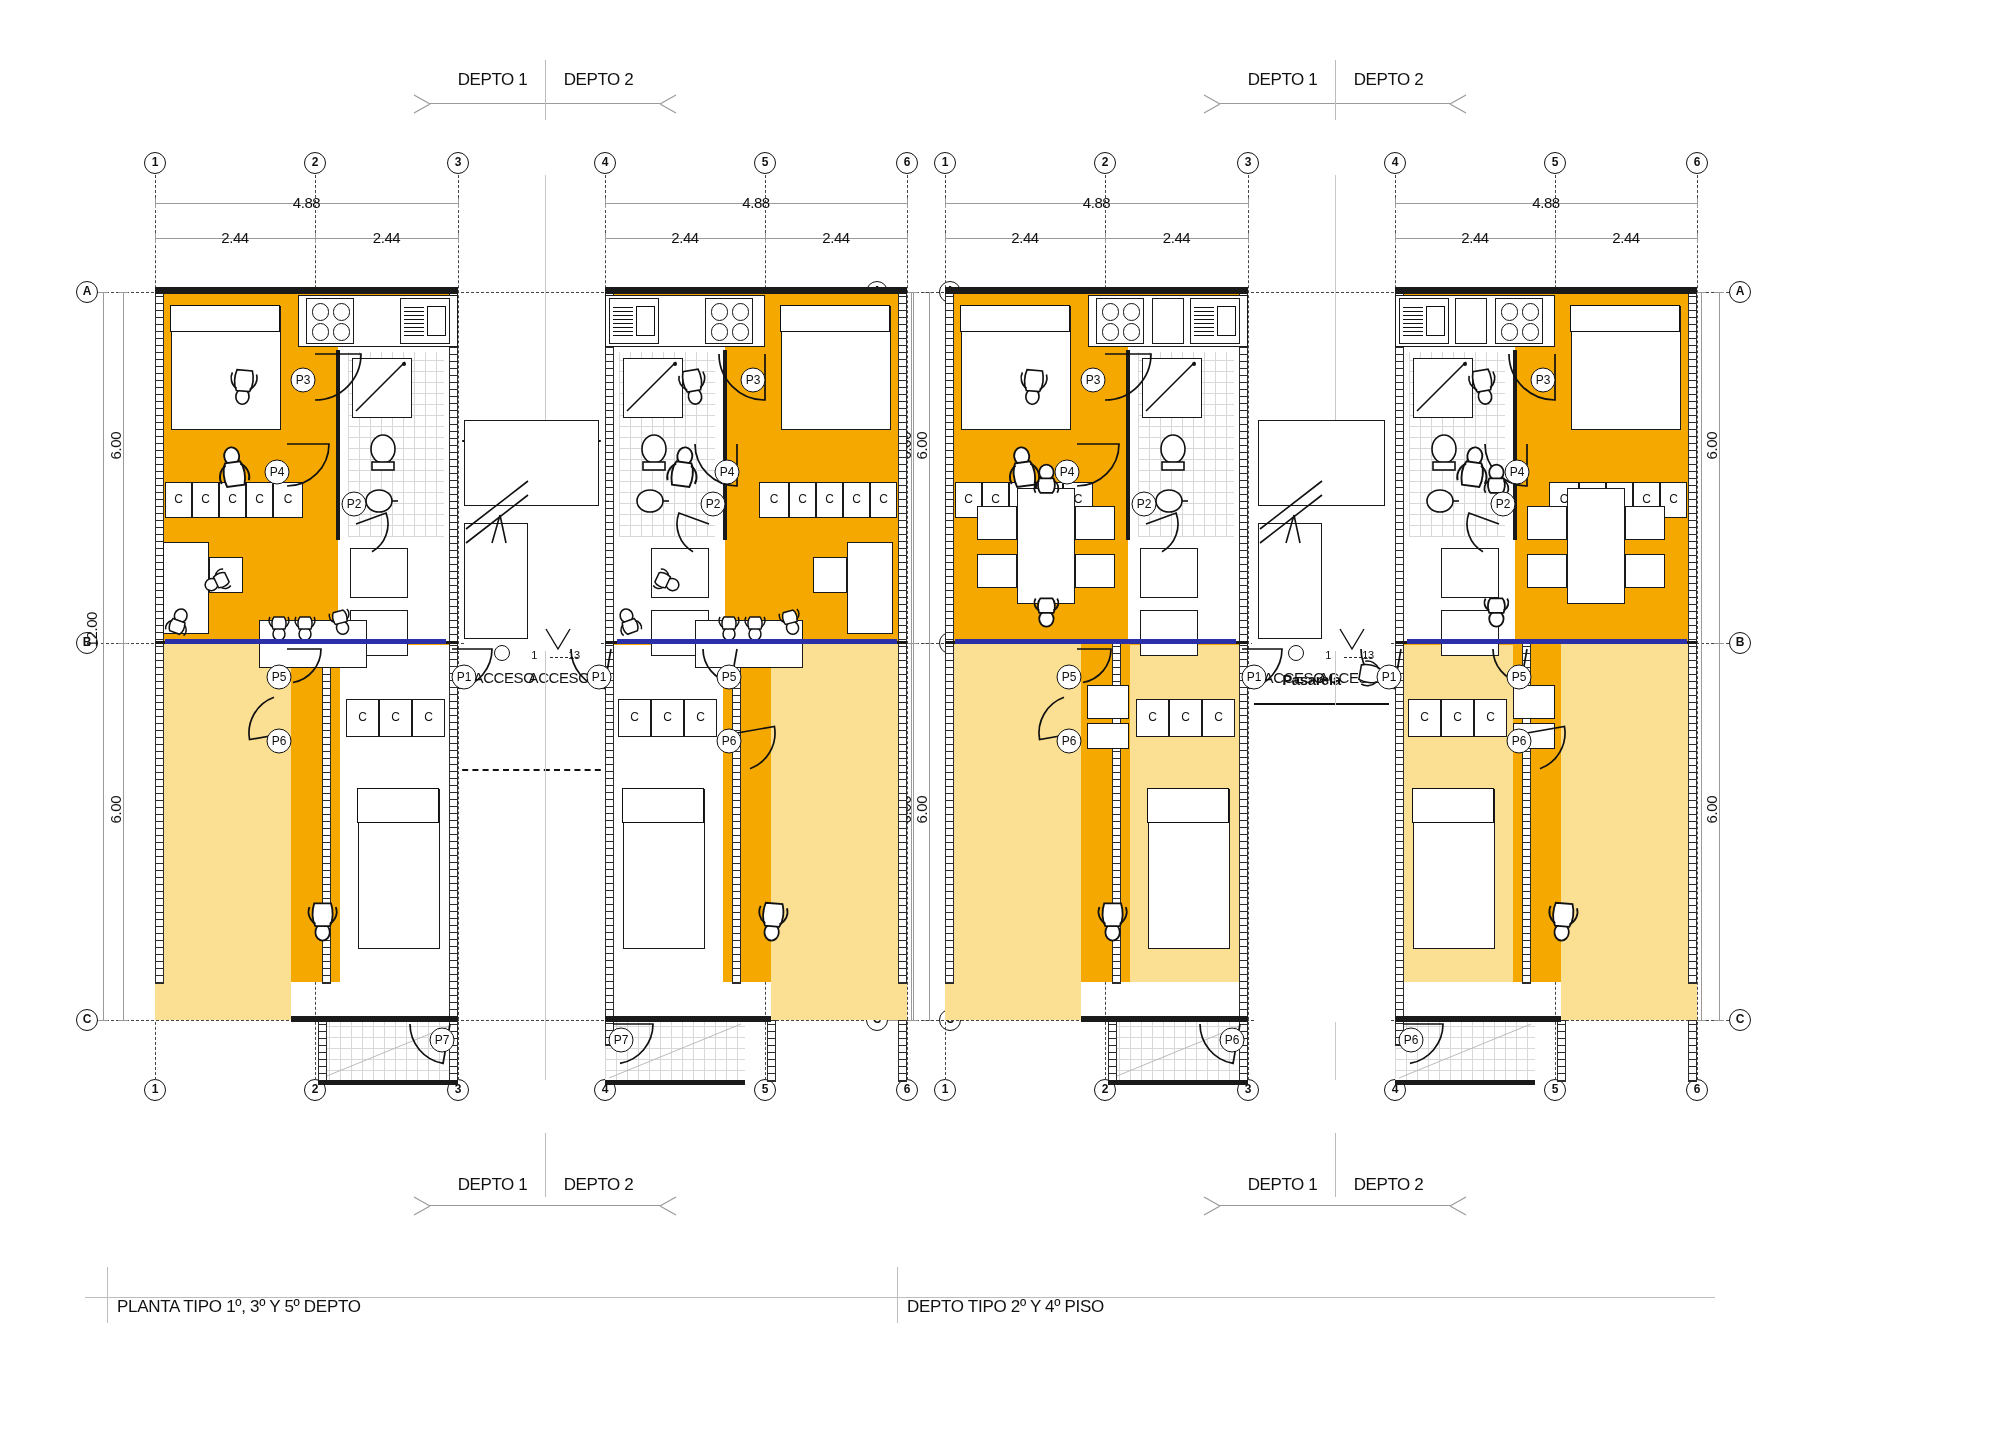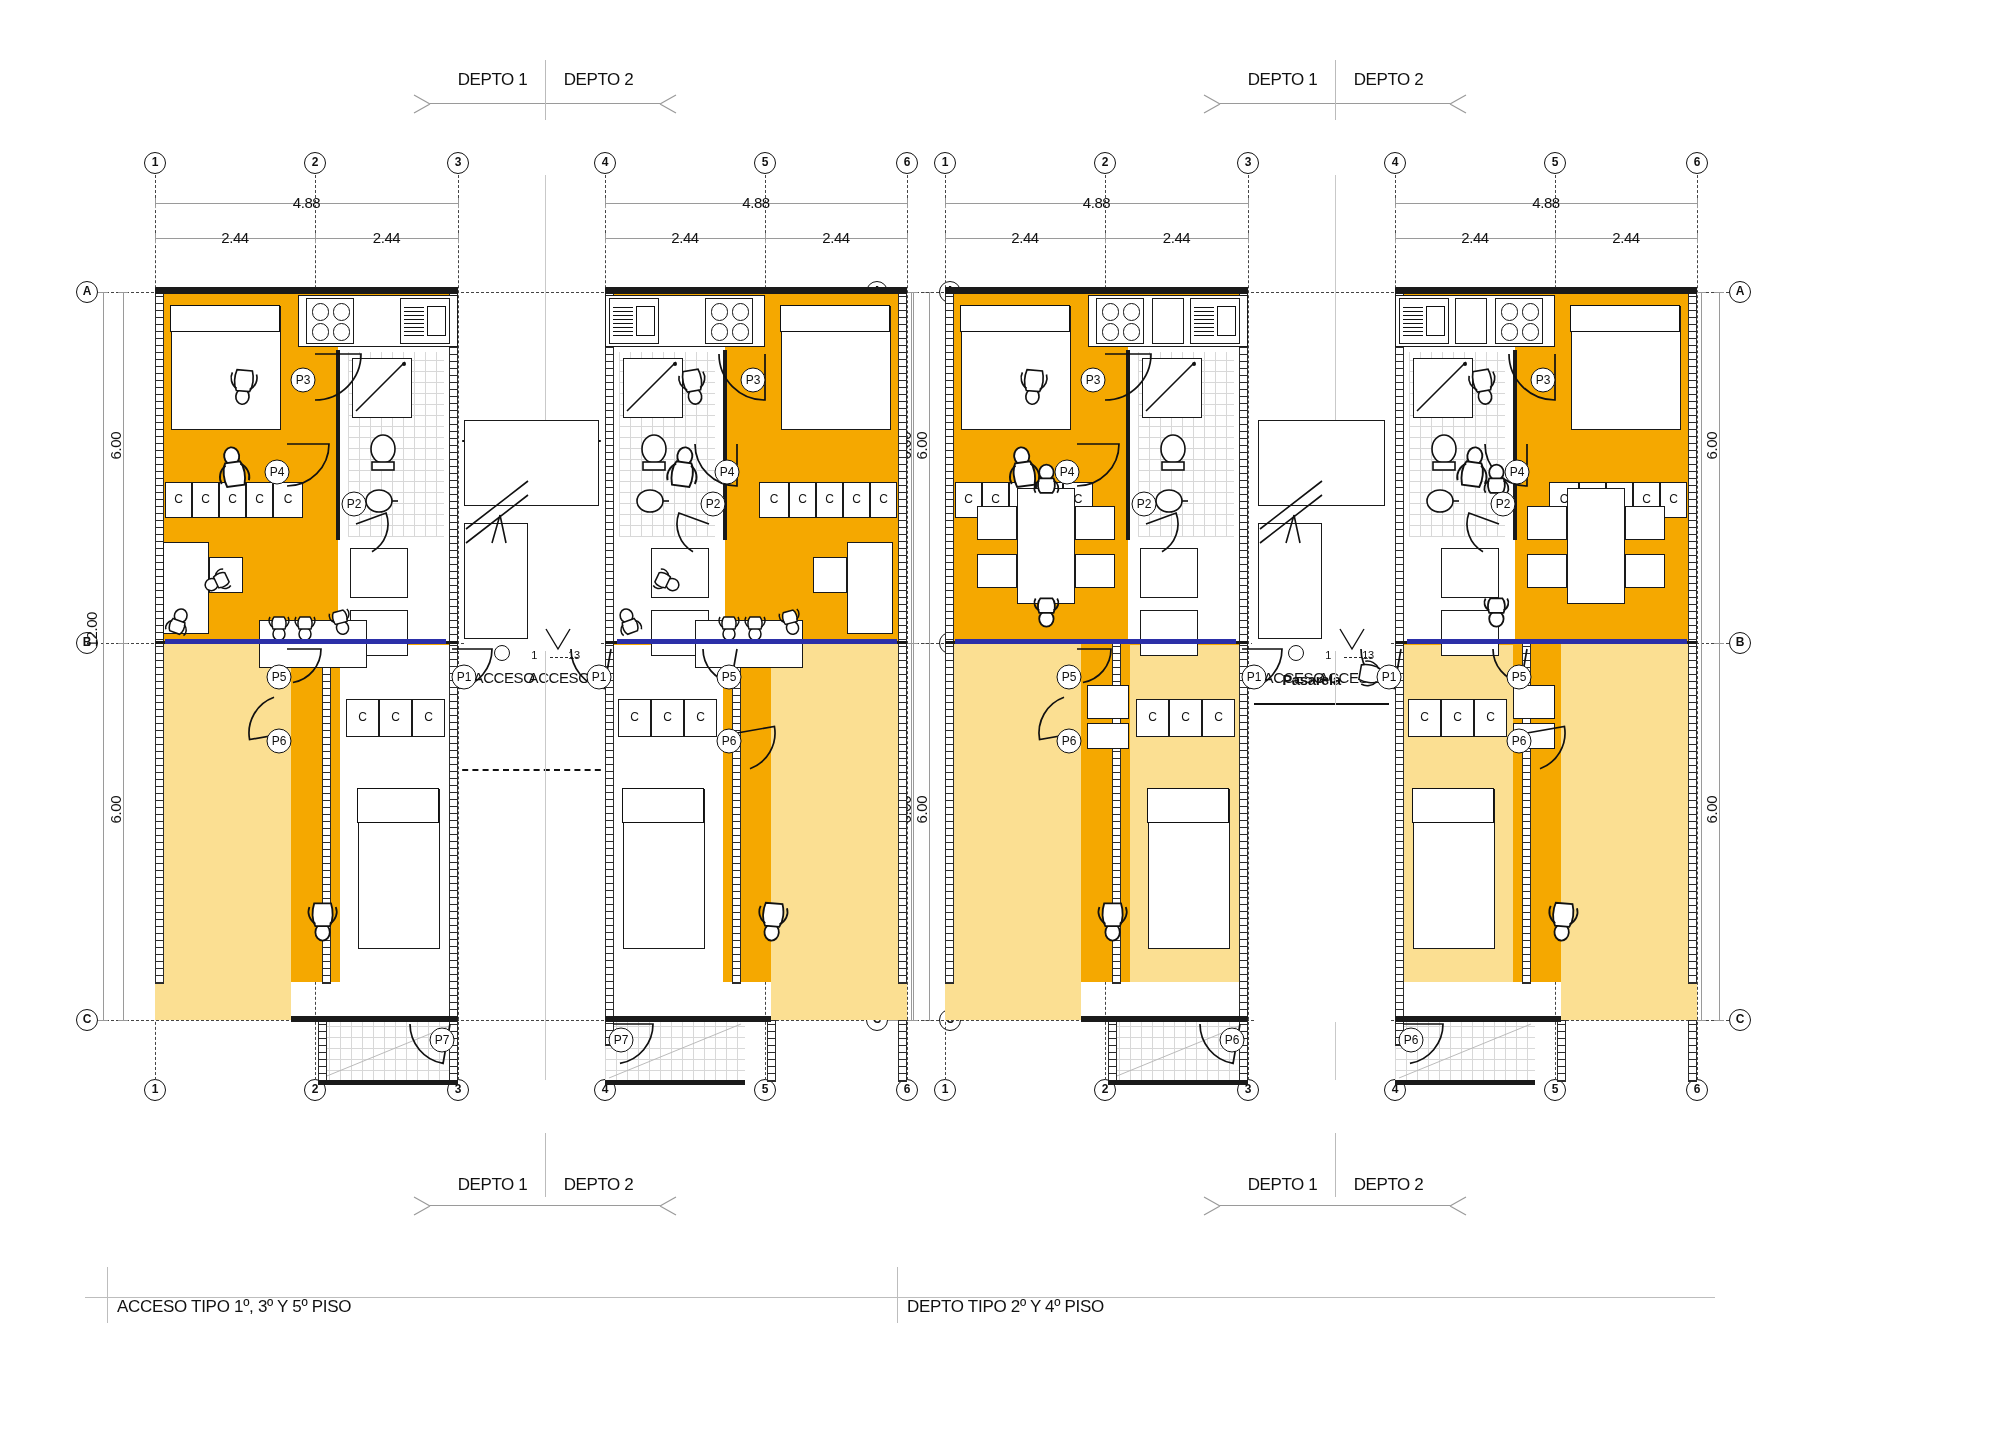--- a/index.html
+++ b/index.html
@@ -621,21 +621,21 @@
       </svg>
       <svg width="16" height="22" style="position: absolute; left: 614.5px; top: 1160px;">
         <path d="M0 11 L16 2 M0 11 L16 20" stroke="#9a9a9a" fill="none" stroke-width="1.2"></path>
       </svg>
       <div class="abs" style="left: 499.5px; top: 1098px; width: 1px; height: 64px; background: rgb(187, 187, 187);"></div>
       <div class="txt" style="left: 447.5px; top: 1150px; font-size: 17px; font-weight: 400; color: rgb(17, 17, 17); transform: translate(-50%, -50%);">DEPTO 1</div>
       <div class="txt" style="left: 553.5px; top: 1150px; font-size: 17px; font-weight: 400; color: rgb(17, 17, 17); transform: translate(-50%, -50%);">DEPTO 2</div>
       <div class="abs" style="left: 499.5px; top: 140px; width: 1px; height: 905px; background: rgb(201, 201, 201);"></div>
       <div class="abs" style="left: 40px; top: 1262px; width: 840px; height: 1px; background: rgb(189, 189, 189);"></div>
       <div class="abs" style="left: 62px; top: 1232px; width: 1px; height: 56px; background: rgb(189, 189, 189);"></div>
-      <div class="plan-title" style="left: 72px; top: 1262px;">ACCESO TIPO 1º, 3º Y 5º PISO</div>
+      <div class="plan-title" style="left: 72px; top: 1262px;">PLANTA TIPO 1º, 3º Y 5º DEPTO</div>
     </div>
     <div class="abs" style="left: 835px; top: 35px; width: 900px; height: 1300px;">
       <div class="abs" style="left: 384.5px; top: 68px; width: 230px; height: 1px; background: rgb(154, 154, 154);"></div>
       <svg width="16" height="22" style="position: absolute; left: 368.5px; top: 58px;">
         <path d="M16 11 L0 2 M16 11 L0 20" stroke="#9a9a9a" fill="none" stroke-width="1.2"></path>
       </svg>
       <svg width="16" height="22" style="position: absolute; left: 614.5px; top: 58px;">
         <path d="M0 11 L16 2 M0 11 L16 20" stroke="#9a9a9a" fill="none" stroke-width="1.2"></path>
       </svg>
       <div class="abs" style="left: 499.5px; top: 25px; width: 1px; height: 60px; background: rgb(187, 187, 187);"></div>

